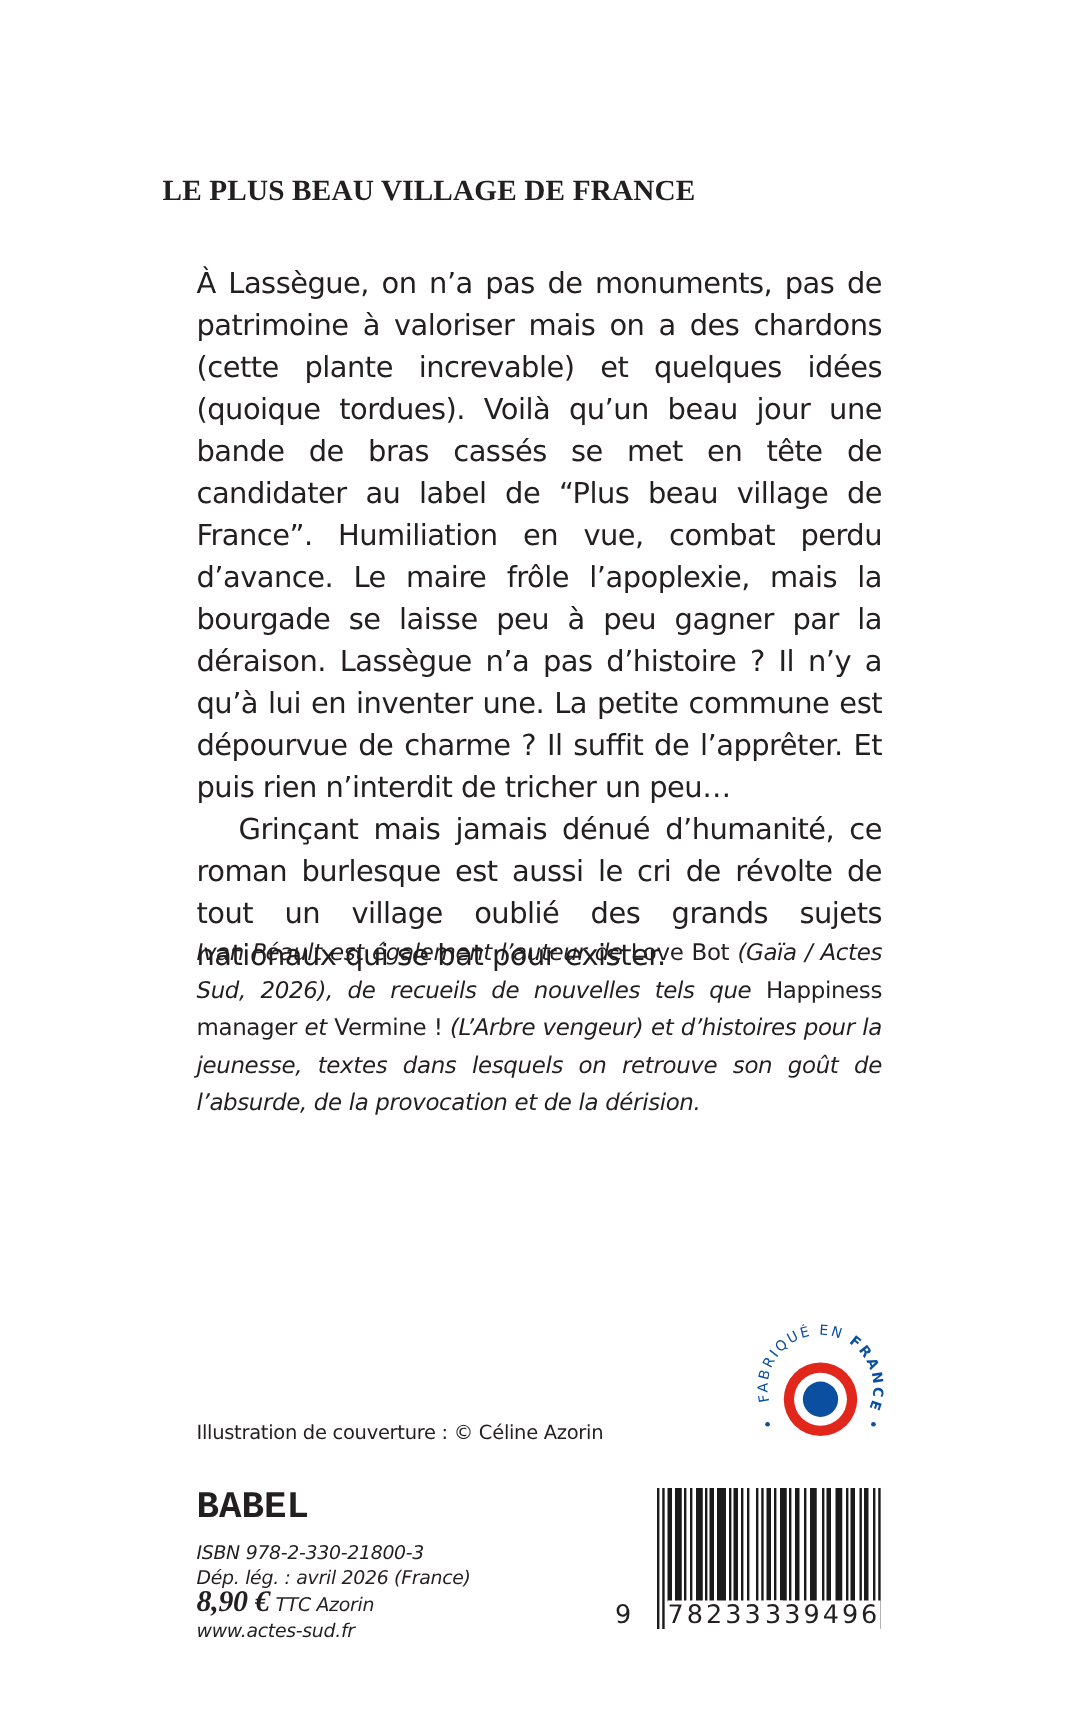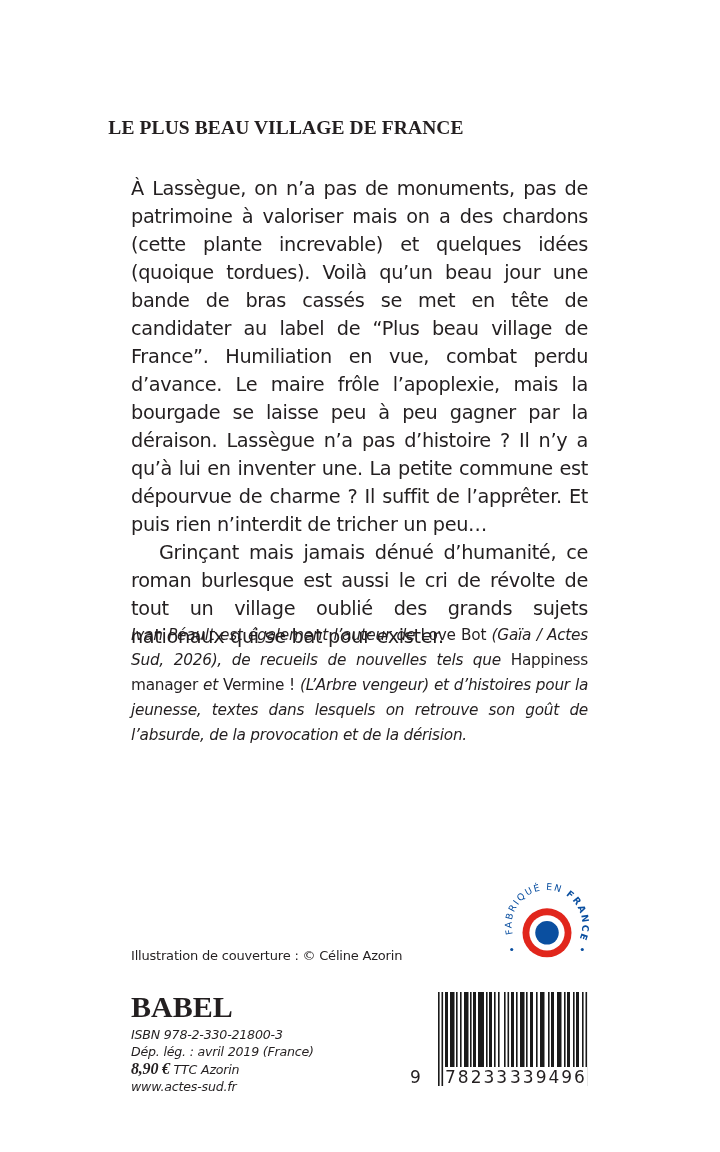--- a/index.html
+++ b/index.html
@@ -20,28 +20,28 @@
   .blurb p.indent { text-indent:28px; }
   .bio {
     position:absolute; left:131px; top:623px; width:457px;
     font-size:15.3px; line-height:25px; text-align:justify; letter-spacing:-0.25px;
   }
   .bio .it { font-style:italic; }
   .credit {
     position:absolute; left:131px; top:948px; font-size:13px; letter-spacing:-0.2px;
   }
   .publisher {
-    position:absolute; left:131px; top:990px; font-family:Liberation Serif, serif;
-    font-weight:bold; font-size:30px;
+    position:absolute; left:131px; top:990px; font-family:Liberation Mono, monospace;
+    font-weight:bold; font-size:25px;
   }
   .imprint {
     position:absolute; left:131px; top:1026px; font-size:12.6px; line-height:17px; font-style:italic;
     letter-spacing:-0.2px;
   }
-  .imprint .price { font-family:"Liberation Serif", serif; font-weight:bold; font-style:italic; font-size:16px; }
+  .imprint .price { font-family:"Liberation Serif", serif; font-weight:bold; font-style:italic; font-size:20px; }
   .badge { position:absolute; left:498px; top:876px; width:98px; height:98px; }
   .barcode { position:absolute; left:424px; top:992px; width:170px; height:96px; }
   .barcode-digits {
     position:absolute; top:1067px; font-size:17px; font-family:"DejaVu Sans", sans-serif;
     background:#fff; line-height:20px; letter-spacing:2px;
   }
 </style>
 </head>
 <body>
 
@@ -67,21 +67,21 @@
   <circle cx="14" cy="75" r="1.6" fill="#0a4fa0"></circle>
   <circle cx="86" cy="75" r="1.6" fill="#0a4fa0"></circle>
 </svg>
 
 <div class="credit">Illustration de couverture : © Céline Azorin</div>
 
 <div class="publisher">BABEL</div>
 
 <div class="imprint">
   <div>ISBN 978-2-330-21800-3</div>
-  <div>Dép. lég. : avril 2019 (France)</div>
+  <div>Dép. lég. : avril 2026 (France)</div>
   <div><span class="price">8,90 €</span><span> TTC Azorin</span></div>
   <div>www.actes-sud.fr</div>
 </div>
 
 <svg class="barcode" viewBox="0 0 170 96" preserveAspectRatio="none">
   <g fill="#1a1a1a">
     <rect x="14" y="0" width="1.6" height="94"></rect>
     <rect x="17.5" y="0" width="1.6" height="94"></rect>
     <rect x="21" y="0" width="3" height="76"></rect>
     <rect x="26" y="0" width="4.5" height="76"></rect>

